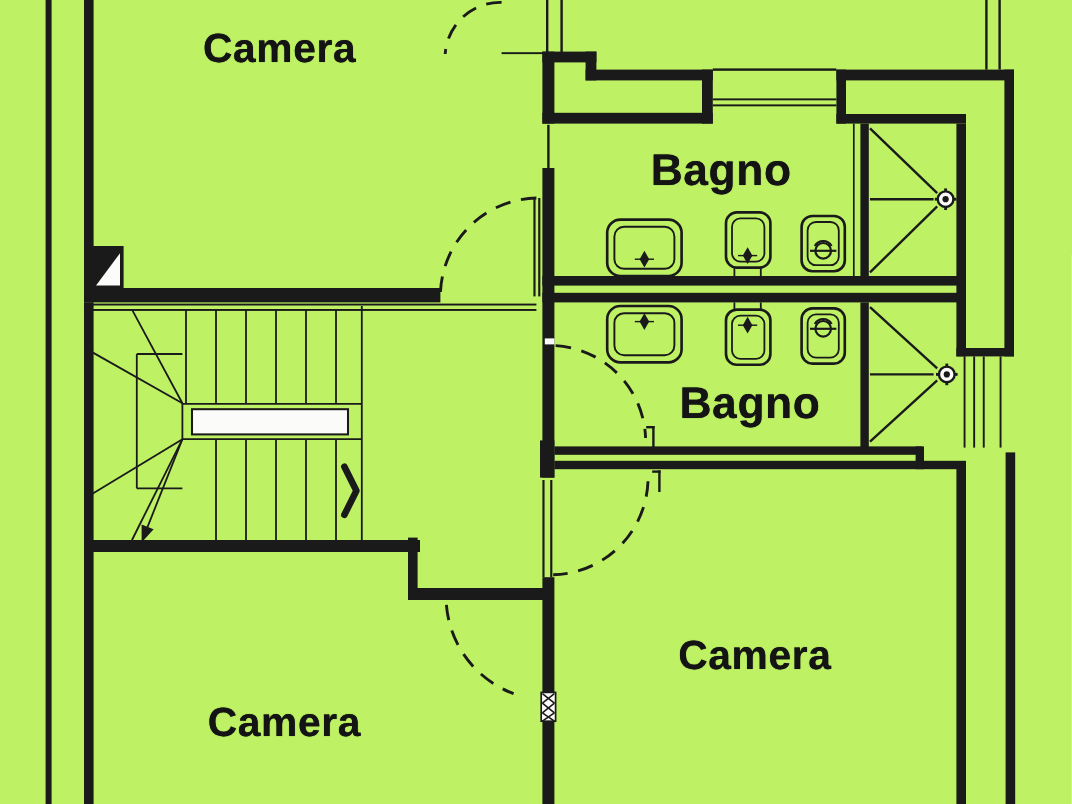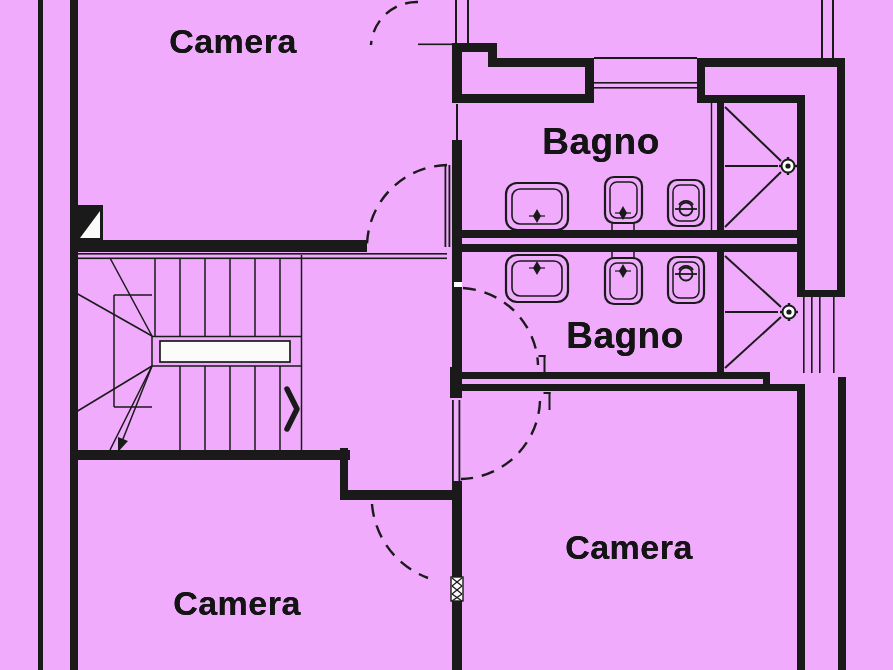--- a/index.html
+++ b/index.html
@@ -1,18 +1,18 @@
 <!DOCTYPE html>
 <html><head>
 <meta charset="utf-8">
 <style>
   html,body{margin:0;padding:0;background:#e9e9e7;}
   .stage{
     position:relative;width:893px;height:670px;overflow:hidden;
-    background:#f0abfc;
+    background:#bef264;
     font-family:"Liberation Sans", sans-serif;
   }
   .stage svg{position:absolute;left:0;top:0;}
   .room-label{
     position:absolute;transform:translate(-50%,-50%);
     font-weight:700;color:#141414;letter-spacing:0.5px;
     text-shadow:0 0 0.6px #141414;white-space:nowrap;
   }
   .lbl-camera-tl{left:233px;top:41px;font-size:34px;}
   .lbl-bagno-top{left:601px;top:142px;font-size:37px;}

